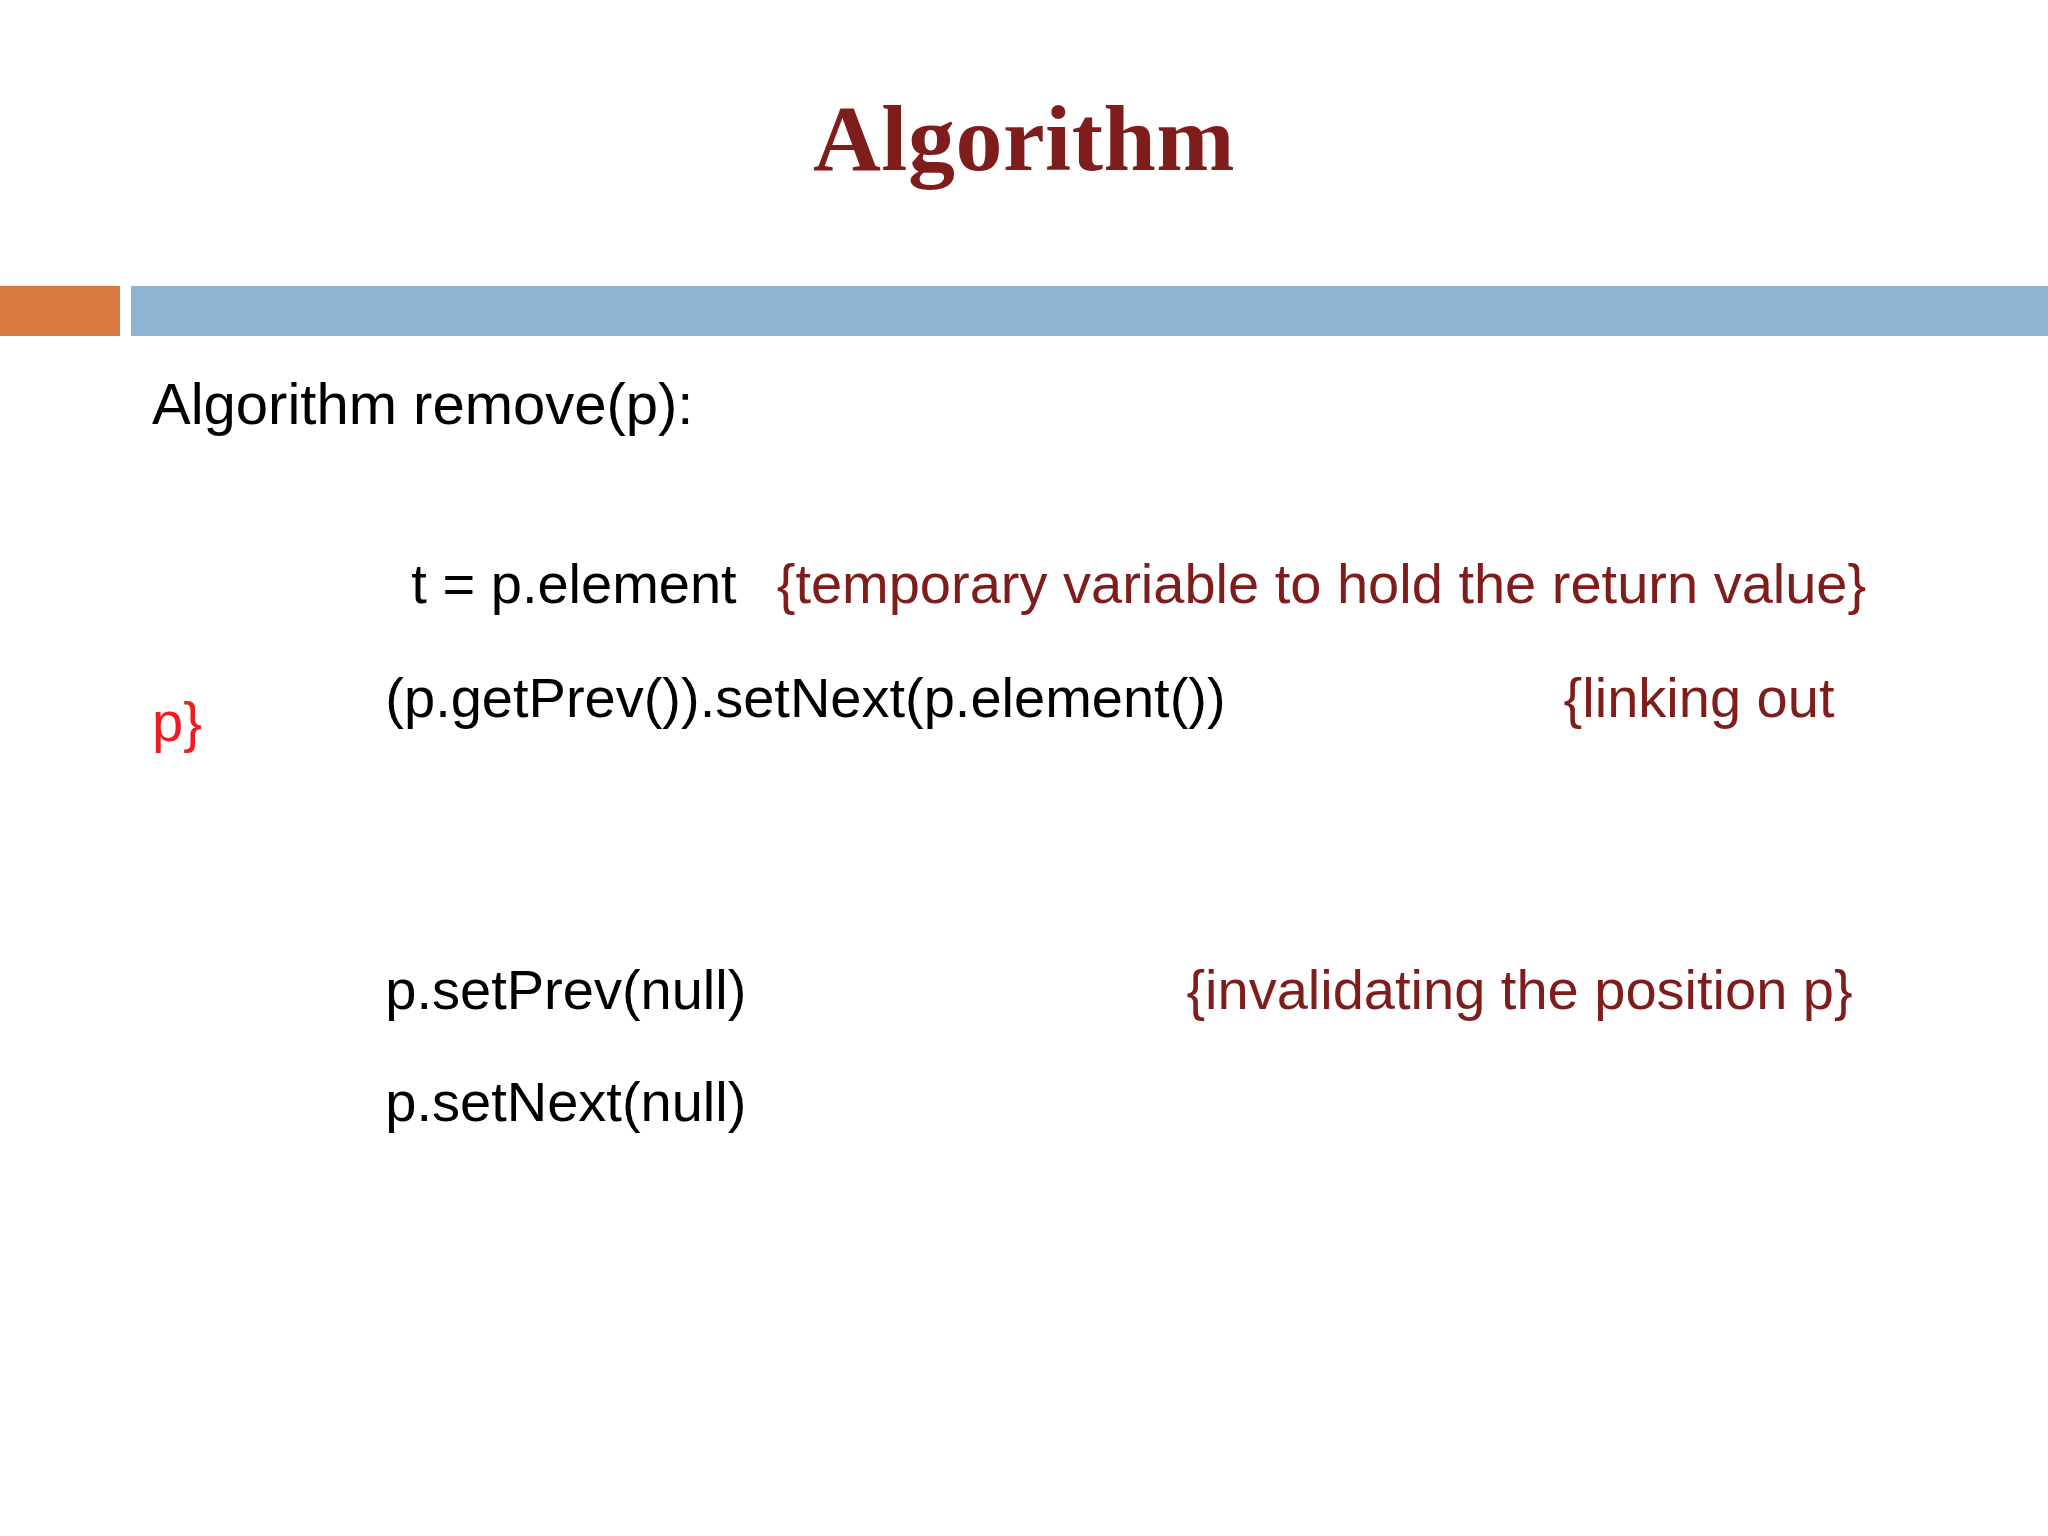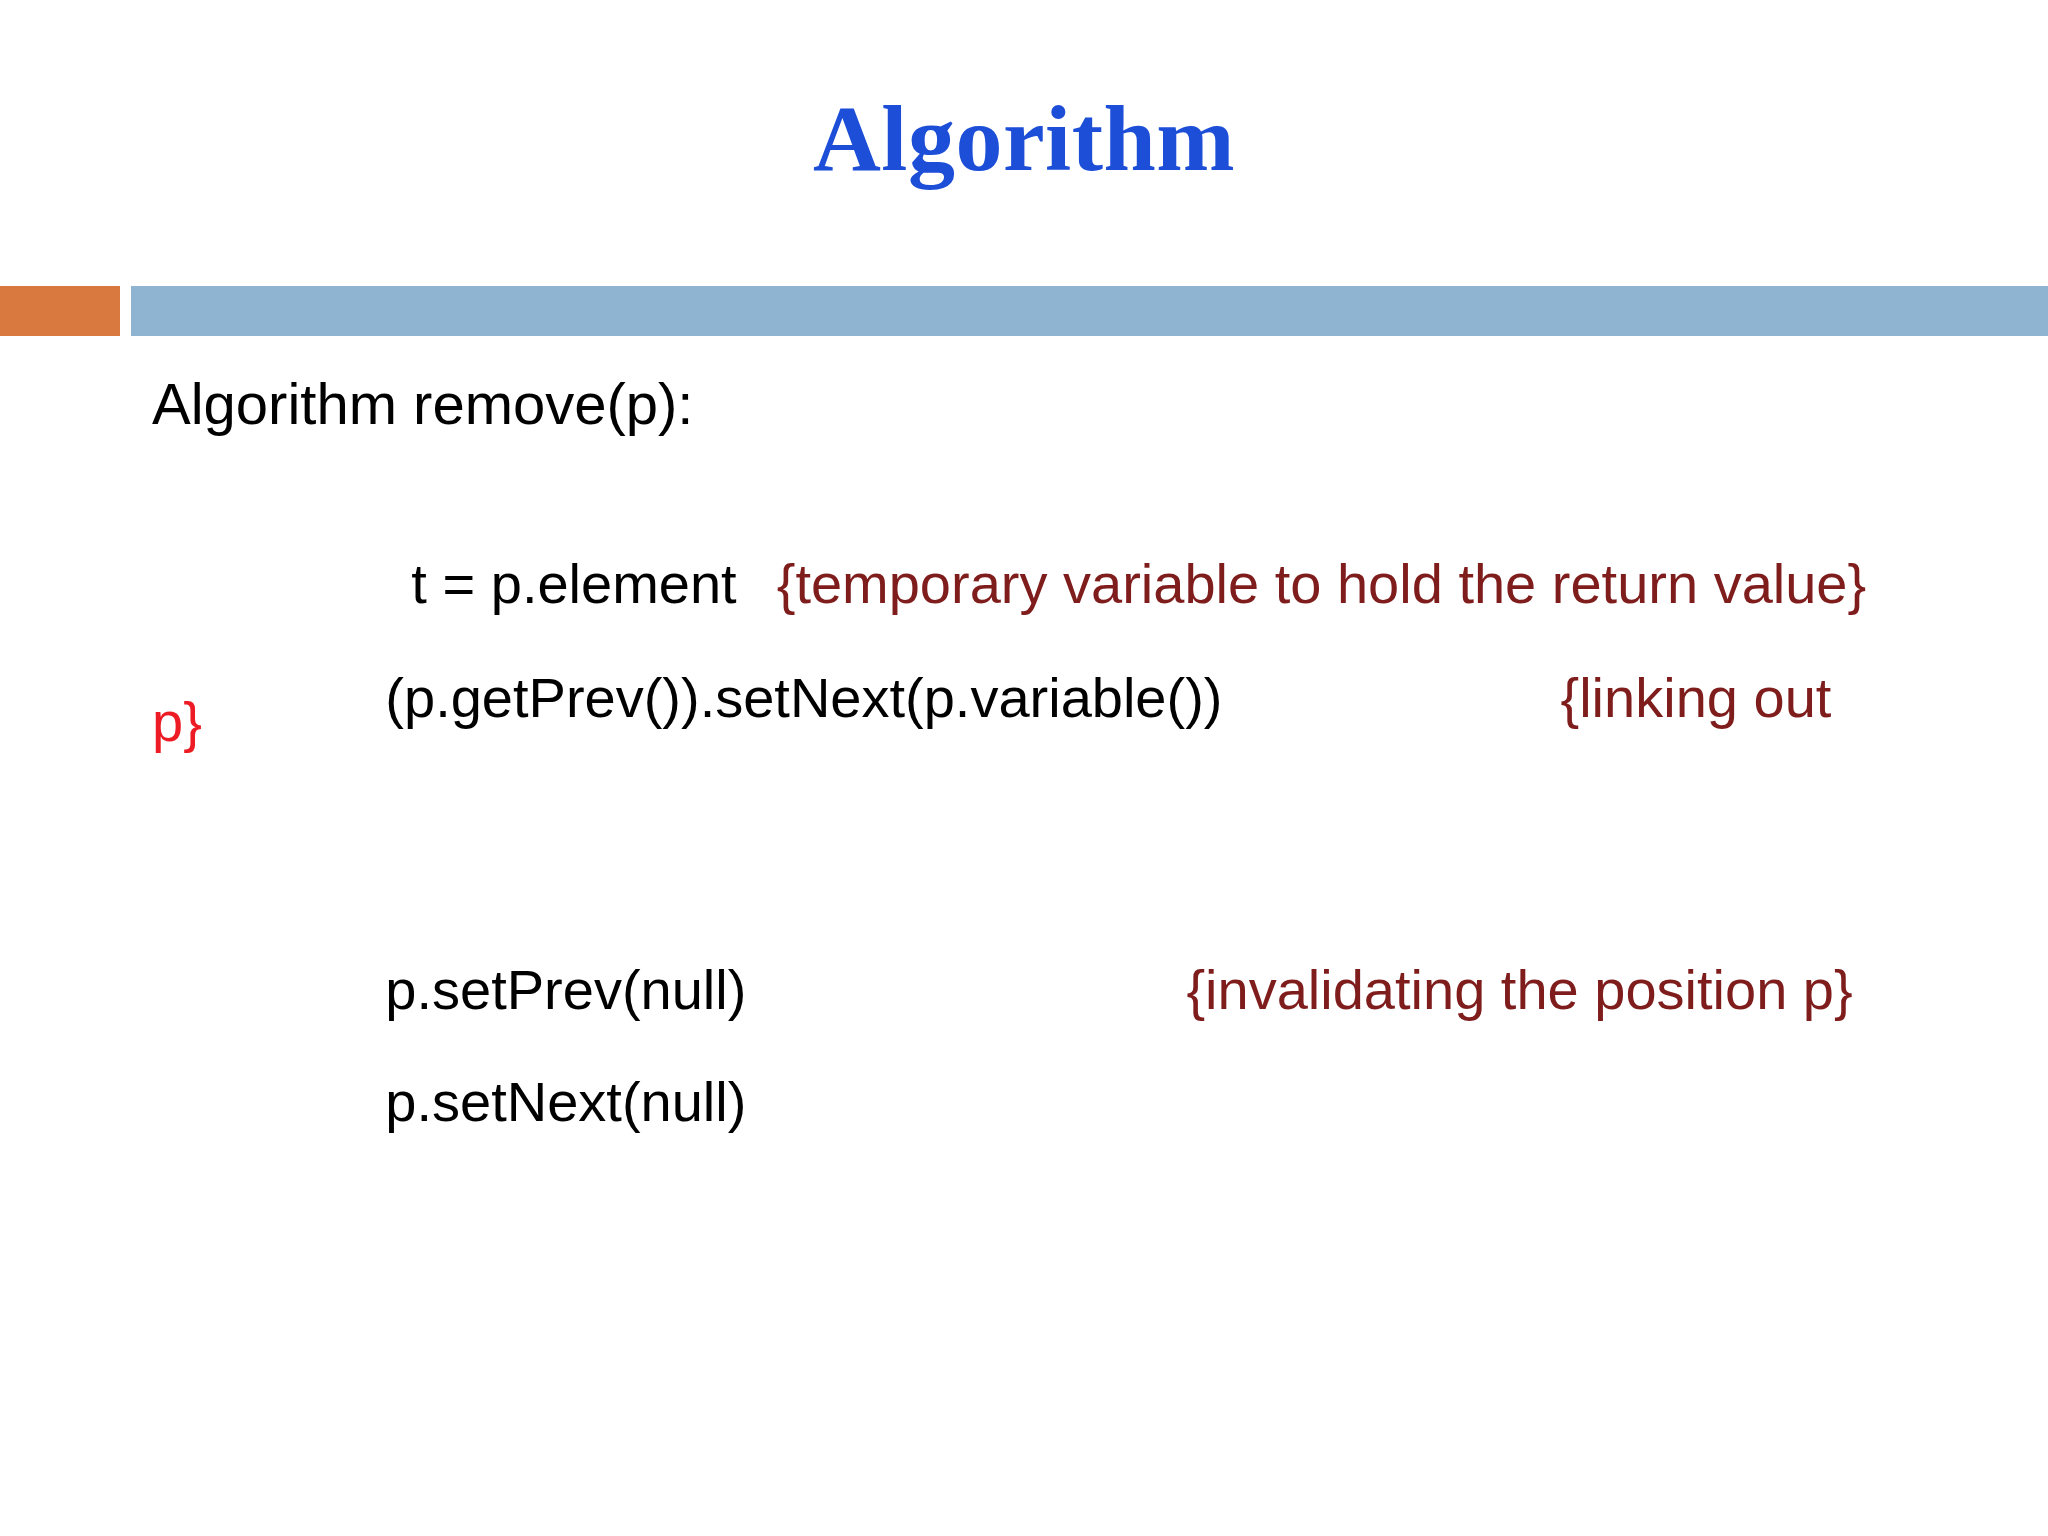--- a/index.html
+++ b/index.html
@@ -29,21 +29,21 @@
     position: absolute;
     left: 0;
     top: 86px;
     width: 2048px;
     text-align: center;
     font-family: "Liberation Serif", "DejaVu Serif", serif;
     font-weight: bold;
     font-size: 94px;
     line-height: 104px;
     letter-spacing: 0.5px;
-    color: #1d4ed8;
+    color: #7f1d1d;
     white-space: nowrap;
   }
 
   
   .bar-orange {
     position: absolute;
     left: 0;
     top: 286px;
     width: 120px;
     height: 50px;
@@ -107,21 +107,21 @@
 
   <div class="body-block">
 
     <div class="code-line l0">Algorithm remove(p):</div>
 
     <div class="code-line l1">
       <span>t = p.element</span><span class="gap-a"></span><span class="ann">{temporary variable to hold the return value}</span>
     </div>
 
     <div class="code-line l2">
-      <span>(p.getPrev()).setNext(p.variable())</span><span class="gap-b"></span><span class="ann">{linking out</span>
+      <span>(p.getPrev()).setNext(p.element())</span><span class="gap-b"></span><span class="ann">{linking out</span>
     </div>
 
     <div class="code-line l2b">p}</div>
 
 
     <div class="code-line l5">
       <span>p.setNext(null)</span>
     </div>
 
     <div class="code-line l4">

